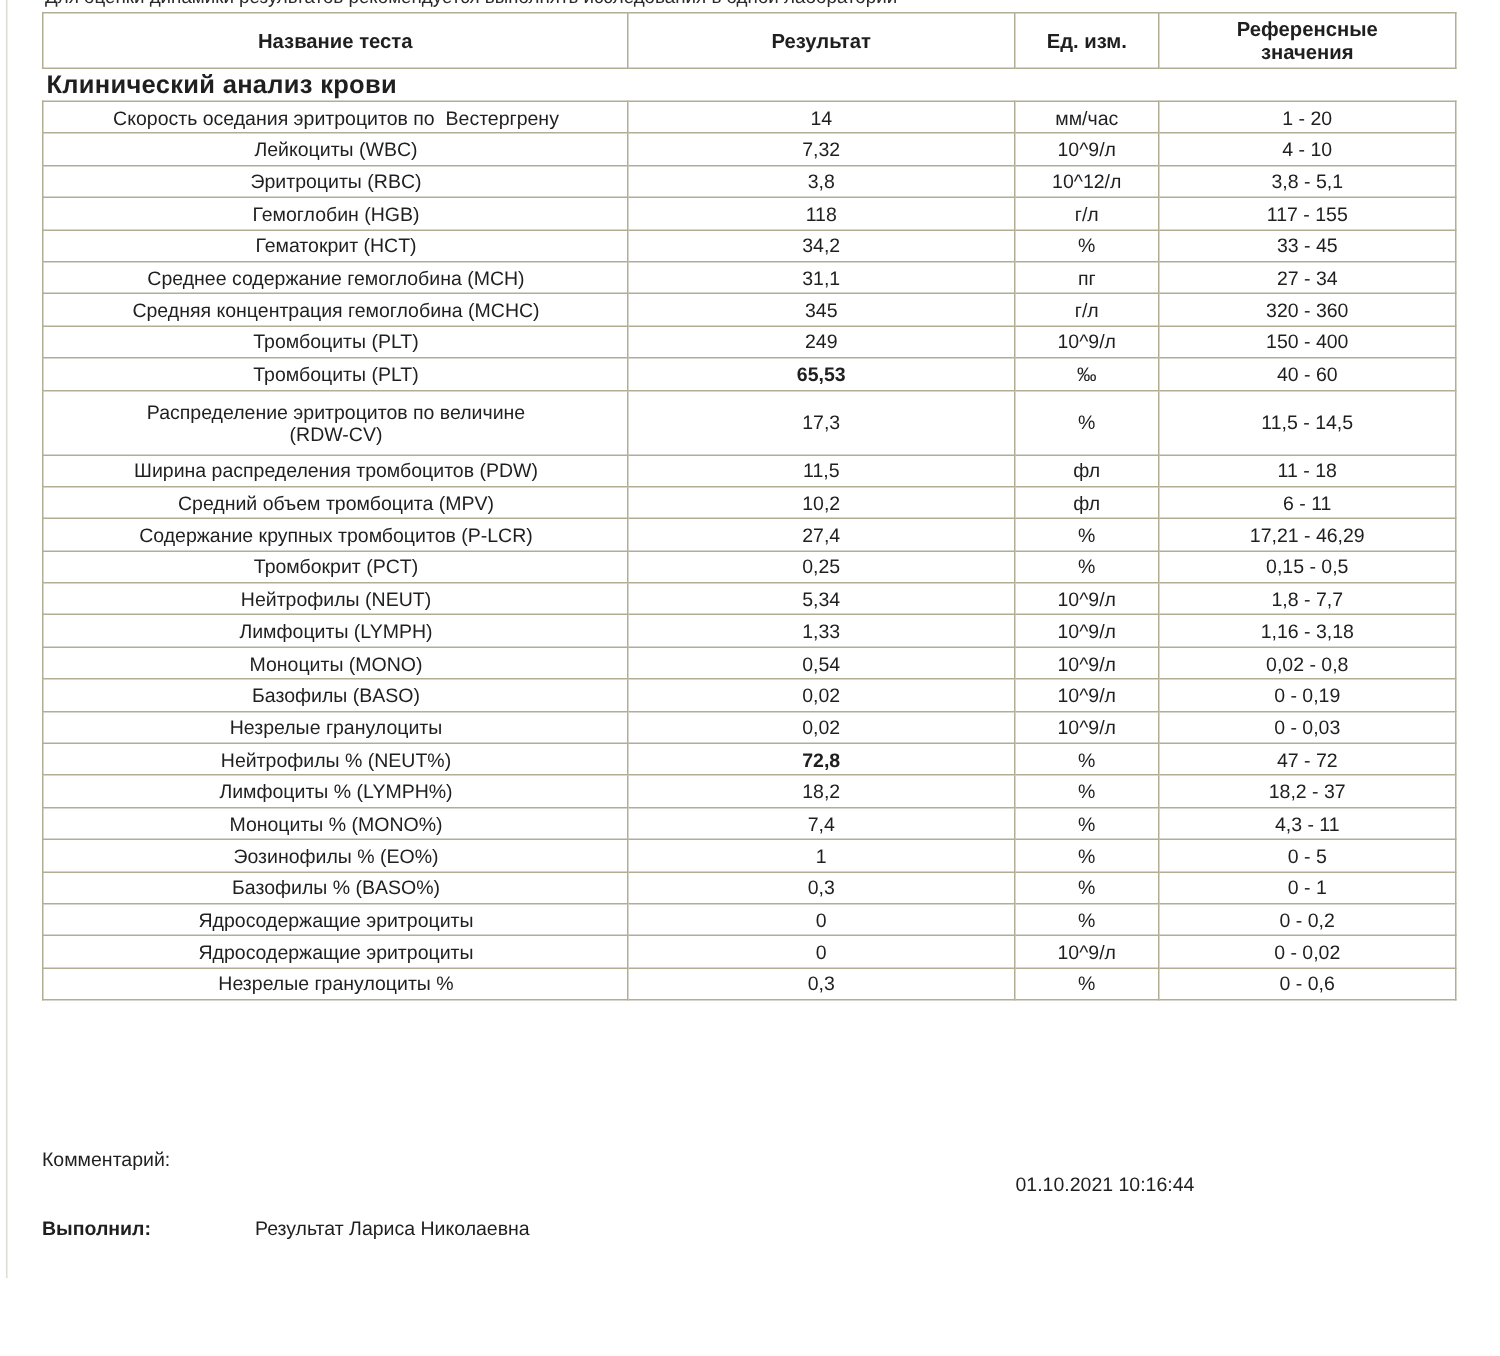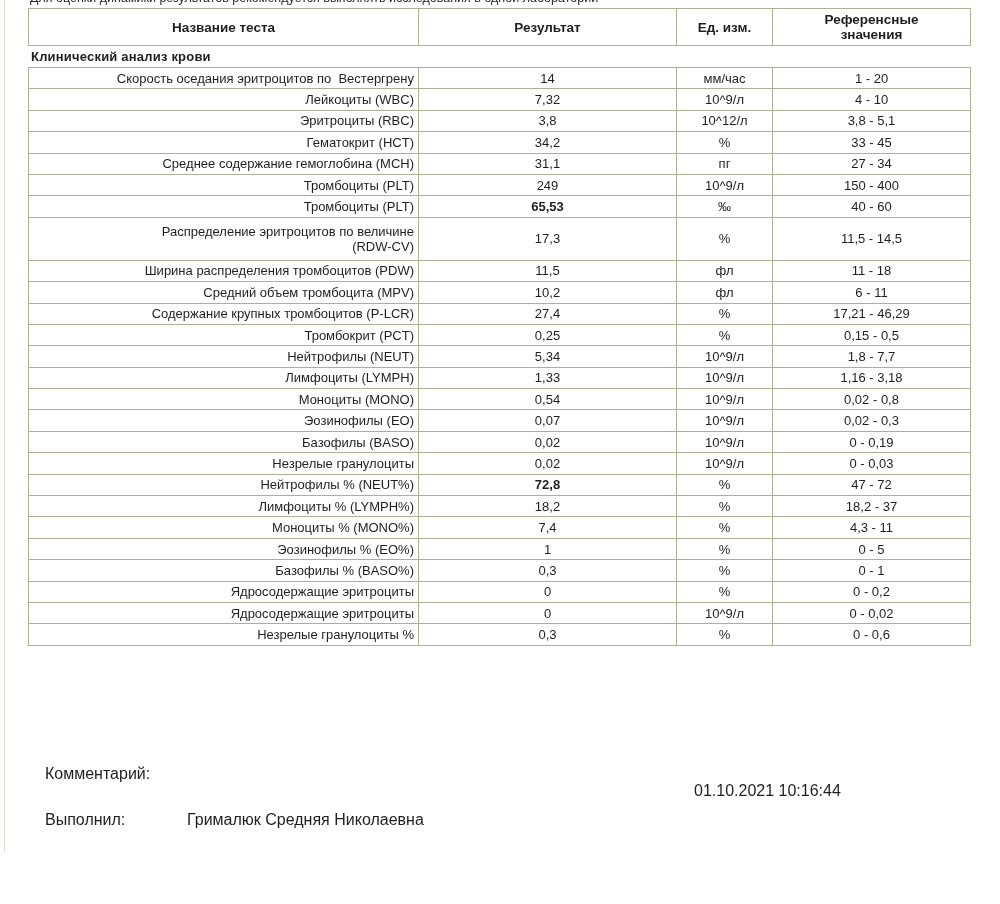--- a/index.html
+++ b/index.html
@@ -36,33 +36,33 @@
     border:1px solid var(--border-color);
     font-size:13px;line-height:15px;
     padding:0 4px;vertical-align:middle;
     overflow:hidden;
   }
   .hdr th{
     height:36px;font-size:13.5px;font-weight:bold;text-align:center;
     white-space:pre-wrap;
   }
   .section-title{
-    height:21px;line-height:21px;font-size:13px;font-weight:bold;
+    height:21px;line-height:21px;font-size:17px;font-weight:bold;
     padding-left:3px;letter-spacing:0.2px;
   }
   .body-tbl td{height:20.4px;}
   .body-tbl tr.tall td{height:42px;}
-  td.name{text-align:right;white-space:pre-wrap;padding-left:5px;}
+  td.name{text-align:center;white-space:pre-wrap;padding-left:5px;}
   td.center{text-align:center;}
   td.bold, .bold{font-weight:bold;text-align:center;}
   .footer-label{
-    position:absolute;font-size:16px;color:var(--text-color);white-space:nowrap;margin-left:17px;
+    position:absolute;font-size:13px;color:var(--text-color);white-space:nowrap;
   }
   #comment-label{left:28px;top:765px;}
-  #performed-label{left:28px;top:811px;}
+  #performed-label{left:28px;top:811px;font-weight:bold;}
   #performed-by{left:170px;top:811px;}
   #performed-at{left:677px;top:782px;}
 </style>
 </head>
 <body>
 
 <div class="edge-line"></div>
 
 <div class="top-clip">
   <span>Для оценки динамики результатов рекомендуется выполнять исследования в одной лаборатории</span>
@@ -109,32 +109,44 @@
     <td class="center">10^9/л</td>
     <td class="center">4 - 10</td>
   </tr>
         <tr>
     <td class="name">Эритроциты (RBC)</td>
     <td class="center">3,8</td>
     <td class="center">10^12/л</td>
     <td class="center">3,8 - 5,1</td>
   </tr>
         <tr>
+    <td class="name">Гемоглобин (HGB)</td>
+    <td class="center">118</td>
+    <td class="center">г/л</td>
+    <td class="center">117 - 155</td>
+  </tr>
+        <tr>
     <td class="name">Гематокрит (HCT)</td>
     <td class="center">34,2</td>
     <td class="center">%</td>
     <td class="center">33 - 45</td>
   </tr>
         <tr>
     <td class="name">Среднее содержание гемоглобина (MCH)</td>
     <td class="center">31,1</td>
     <td class="center">пг</td>
     <td class="center">27 - 34</td>
   </tr>
         <tr>
+    <td class="name">Средняя концентрация гемоглобина (MCHC)</td>
+    <td class="center">345</td>
+    <td class="center">г/л</td>
+    <td class="center">320 - 360</td>
+  </tr>
+        <tr>
     <td class="name">Тромбоциты (PLT)</td>
     <td class="center">249</td>
     <td class="center">10^9/л</td>
     <td class="center">150 - 400</td>
   </tr>
         <tr>
     <td class="name">Тромбоциты (PLT)</td>
     <td class="center bold">65,53</td>
     <td class="center">‰</td>
     <td class="center">40 - 60</td>
@@ -182,26 +194,20 @@
     <td class="center">10^9/л</td>
     <td class="center">1,16 - 3,18</td>
   </tr>
         <tr>
     <td class="name">Моноциты (MONO)</td>
     <td class="center">0,54</td>
     <td class="center">10^9/л</td>
     <td class="center">0,02 - 0,8</td>
   </tr>
         <tr>
-    <td class="name">Эозинофилы (EO)</td>
-    <td class="center">0,07</td>
-    <td class="center">10^9/л</td>
-    <td class="center">0,02 - 0,3</td>
-  </tr>
-        <tr>
     <td class="name">Базофилы (BASO)</td>
     <td class="center">0,02</td>
     <td class="center">10^9/л</td>
     <td class="center">0 - 0,19</td>
   </tr>
         <tr>
     <td class="name">Незрелые гранулоциты</td>
     <td class="center">0,02</td>
     <td class="center">10^9/л</td>
     <td class="center">0 - 0,03</td>
@@ -253,14 +259,14 @@
     <td class="center">0,3</td>
     <td class="center">%</td>
     <td class="center">0 - 0,6</td>
   </tr>
       </tbody>
   </table>
 </div>
 
 <div class="footer-label" id="comment-label">Комментарий:</div>
 <div class="footer-label" id="performed-label">Выполнил:</div>
-<div class="footer-label" id="performed-by">Грималюк Средняя Николаевна</div>
+<div class="footer-label" id="performed-by">Результат Лариса Николаевна</div>
 <div class="footer-label" id="performed-at">01.10.2021 10:16:44</div>
 
 </body></html>

